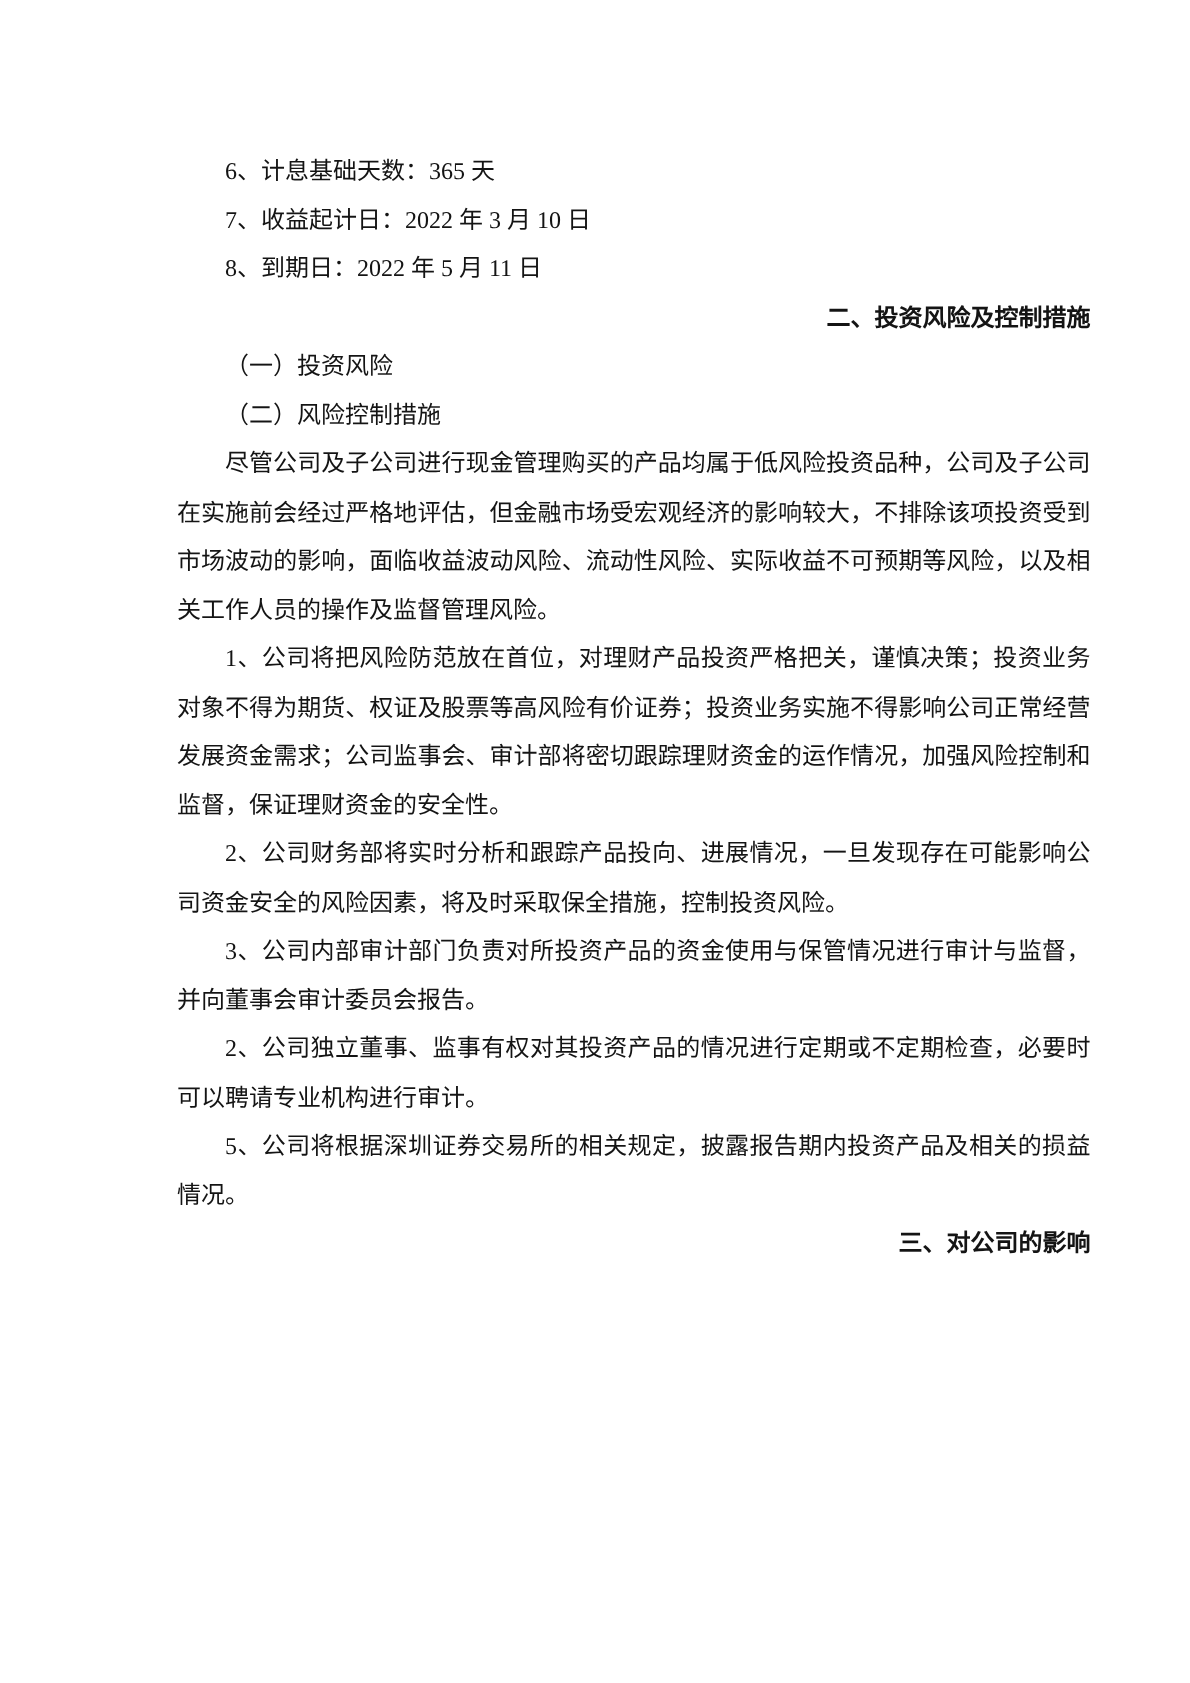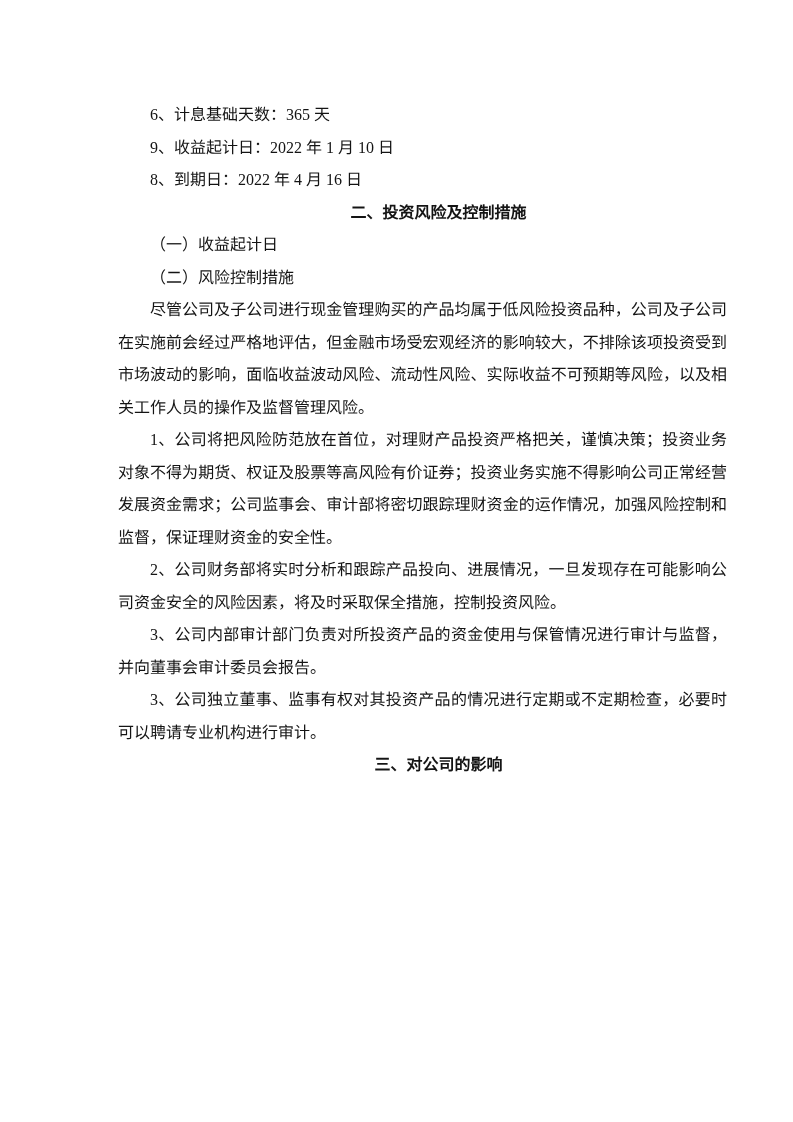--- a/index.html
+++ b/index.html
@@ -25,32 +25,33 @@
     }
     .para {
       margin: 0;
       text-indent: 2em;
       text-align: justify;
       letter-spacing: 0;
     }
     .heading {
       font-weight: 700;
       font-family: "Liberation Sans", "DejaVu Sans", sans-serif;
-      text-align: center;
+      text-align: right;
     }
   </style>
 </head>
 <body>
 
 <div class="page">
   <p class="para">6、计息基础天数：365 天</p>
-  <p class="para">9、收益起计日：2022 年 1 月 10 日</p>
-  <p class="para">8、到期日：2022 年 4 月 16 日</p>
+  <p class="para">7、收益起计日：2022 年 3 月 10 日</p>
+  <p class="para">8、到期日：2022 年 5 月 11 日</p>
   <p class="para heading">二、投资风险及控制措施</p>
-  <p class="para">（一）收益起计日</p>
+  <p class="para">（一）投资风险</p>
   <p class="para">（二）风险控制措施</p>
   <p class="para">尽管公司及子公司进行现金管理购买的产品均属于低风险投资品种，公司及子公司在实施前会经过严格地评估，但金融市场受宏观经济的影响较大，不排除该项投资受到市场波动的影响，面临收益波动风险、流动性风险、实际收益不可预期等风险，以及相关工作人员的操作及监督管理风险。</p>
   <p class="para">1、公司将把风险防范放在首位，对理财产品投资严格把关，谨慎决策；投资业务对象不得为期货、权证及股票等高风险有价证券；投资业务实施不得影响公司正常经营发展资金需求；公司监事会、审计部将密切跟踪理财资金的运作情况，加强风险控制和监督，保证理财资金的安全性。</p>
   <p class="para">2、公司财务部将实时分析和跟踪产品投向、进展情况，一旦发现存在可能影响公司资金安全的风险因素，将及时采取保全措施，控制投资风险。</p>
   <p class="para">3、公司内部审计部门负责对所投资产品的资金使用与保管情况进行审计与监督，并向董事会审计委员会报告。</p>
-  <p class="para">3、公司独立董事、监事有权对其投资产品的情况进行定期或不定期检查，必要时可以聘请专业机构进行审计。</p>
+  <p class="para">2、公司独立董事、监事有权对其投资产品的情况进行定期或不定期检查，必要时可以聘请专业机构进行审计。</p>
+  <p class="para">5、公司将根据深圳证券交易所的相关规定，披露报告期内投资产品及相关的损益情况。</p>
   <p class="para heading">三、对公司的影响</p>
 </div>
 
 </body></html>

